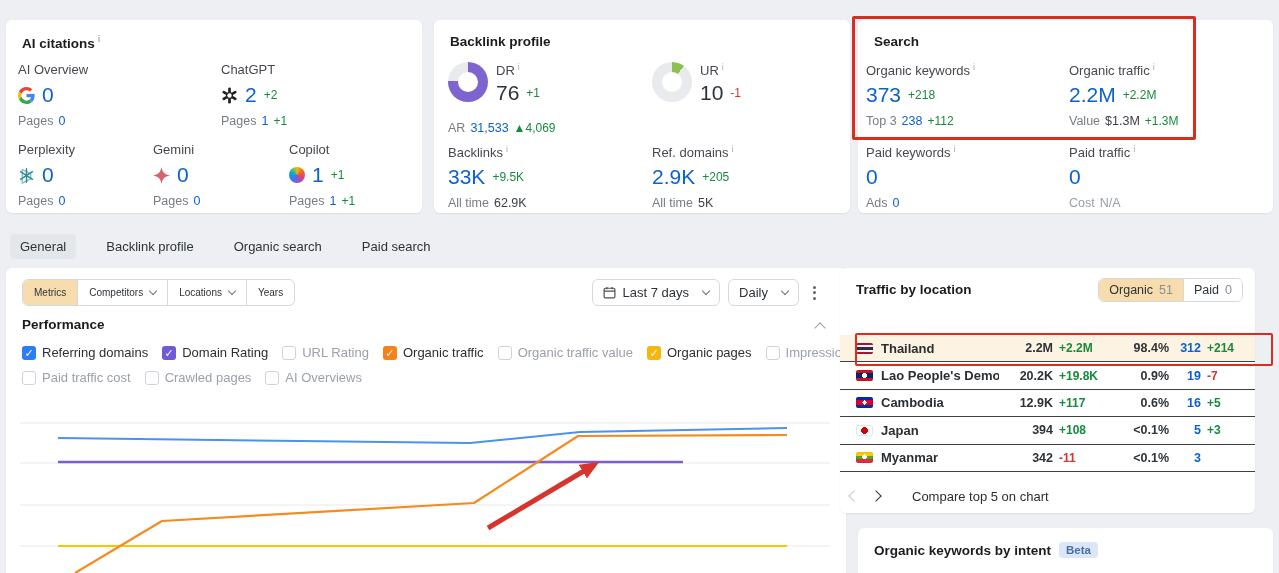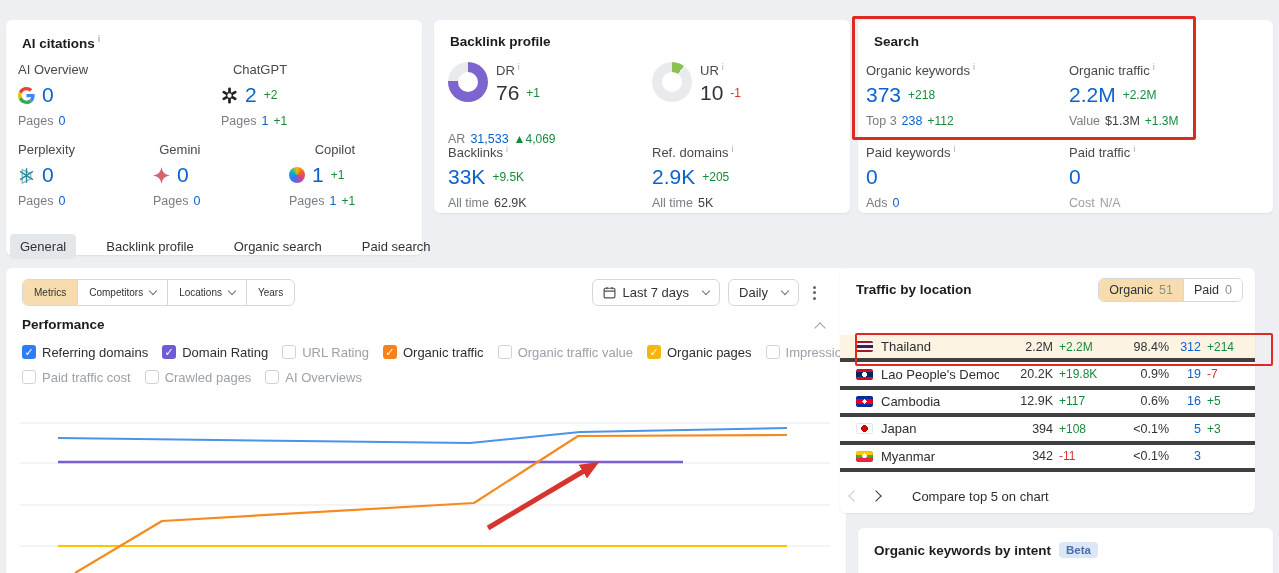--- a/index.html
+++ b/index.html
@@ -36,21 +36,21 @@
   .seg:first-child { border-left:none; }
   .seg.sel { background:#f7dcae; }
   .chev { width:6px; height:6px; border-right:1.5px solid #6d7278; border-bottom:1.5px solid #6d7278; transform:rotate(45deg); margin-left:7px; margin-top:-3px; }
   .right-controls { position:absolute; right:24px; top:11px; display:flex; gap:8px; align-items:center; }
   .btn { display:flex; align-items:center; gap:7px; border:1px solid #d5d9dd; border-radius:6px; background:#fff; height:27px; padding:0 10px; font-size:13px; color:#2e3338; }
   .kebab { display:flex; flex-direction:column; gap:2.5px; padding:6px; }
   .kebab i { width:3px; height:3px; border-radius:50%; background:#5f646a; }
   .perf-title { position:absolute; top:49px; left:16px; font-weight:bold; font-size:13.5px; color:#1a1c1f; }
   .collapse { position:absolute; right:22px; top:56px; width:8px; height:8px; border-right:1.7px solid #9aa0a6; border-bottom:1.7px solid #9aa0a6; transform:rotate(225deg); }
   .cb-row { position:absolute; left:16px; display:flex; gap:14px; align-items:center; white-space:nowrap; }
-  .cb { display:flex; align-items:flex-start; gap:6px; cursor:pointer; }
+  .cb { display:flex; align-items:center; gap:6px; cursor:pointer; }
   .box { width:14px; height:14px; border-radius:3px; border:1px solid #cfd4da; background:#fff; position:relative; flex:none; }
   .box.on { border:none; }
   .box.on::after { content:"✓"; position:absolute; inset:0; color:#fff; font-size:11px; line-height:14px; text-align:center; font-weight:bold; }
   .c-blue { background:#2e7cf6; } .c-purple { background:#6e5bd7; } .c-orange { background:#f8821a; }
   .c-yellow { background:#f6b60b; } .c-green { background:#1d9649; }
   .cb-lab { font-size:13px; color:#2b2f33; }
   .cb-lab.off { color:#9ba1a9; }
   
   .chart-svg { position:absolute; left:0; top:127px; }
   .gridline { stroke:#f907; stroke:#f0f1f3; stroke-width:1.5; }
@@ -59,21 +59,21 @@
   .s-orange { fill:none; stroke:#f68a1e; stroke-width:2.2; stroke-linejoin:round; }
   .s-yellow { fill:none; stroke:#fdc500; stroke-width:2.2; stroke-linejoin:round; }
   .arrow-line { fill:none; stroke:#d7342e; stroke-width:5; }
   
   .toggle { position:absolute; right:12px; top:10px; display:flex; border:1px solid #d5d9dd; border-radius:6px; overflow:hidden; font-size:12.5px; height:24px; }
   .tg-seg { display:flex; align-items:center; gap:6px; padding:8px 10px; background:#fff; color:#2e3338; }
   .tg-seg.sel { background:#f7dcae; }
   .tg-count { color:#8a9097; }
   .t-head { position:absolute; top:46px; left:0; right:0; display:grid; grid-template-columns:1fr 54px 60px 56px 32px 44px; padding:0 10px 0 16px; font-size:12px; font-weight:bold; color:#1a1c1f; align-items:center; height:20px; border-bottom:1px solid #e6e8eb; }
   .t-rows { position:absolute; top:67px; left:0; right:0; }
-  .t-row { display:grid; grid-template-columns:1fr 54px 60px 56px 32px 44px; padding:0 10px 0 16px; align-items:center; height:27.4px; border-bottom:4px solid #404040; font-size:13px; cursor:pointer; }
+  .t-row { display:grid; grid-template-columns:1fr 54px 60px 56px 32px 44px; padding:0 10px 0 16px; align-items:center; height:27.4px; border-bottom:1px solid #404040; font-size:13px; cursor:pointer;font-weight:bold; }
   .t-row.hl { background:#fdf3e2; }
   .cell-r { text-align:right; color:#2e3338; font-size:12.5px; }
   .cell-d { padding-left:6px; font-size:12px; color:#188a3c; }
   .cell-d.neg { color:#d6342c; }
   .cell-kw { text-align:right; color:#0c62cc; font-size:12.5px; }
   .loc { display:flex; align-items:center; gap:8px; overflow:hidden; white-space:nowrap; color:#2b2f33; }
   .flag { width:17px; height:11px; border-radius:2px; flex:none; box-shadow:inset 0 0 0 1px rgba(0,0,0,.06); }
   .flag-th { background:linear-gradient(180deg,#a51931 0 17%,#f4f5f8 17% 33%,#2d2a4a 33% 67%,#f4f5f8 67% 83%,#a51931 83%); }
   .flag-la { background:radial-gradient(circle at 50% 50%, #fff 0 2.4px, transparent 2.5px), linear-gradient(180deg,#ce1126 0 25%,#002868 25% 75%,#ce1126 75%); }
   .flag-kh { background:radial-gradient(circle at 50% 50%, #fff 0 2px, transparent 2.1px), linear-gradient(180deg,#032ea1 0 25%,#e00025 25% 75%,#032ea1 75%); }
@@ -87,21 +87,21 @@
   
   .badge { display:inline-block; background:#dbe7f6; color:#4a6fa5; font-size:11.5px; padding:2px 7px; border-radius:4px; margin-left:8px; vertical-align:1px; }
   
   .annot { position:absolute; border:3px solid #dc2b20; border-radius:2px; pointer-events:none; z-index:50; }
 </style>
 </head>
 <body>
 
 <div id="screen">
 
-  <div class="card" style="left:6px; top:20px; width:416px; height:235px;text-align:right;">
+  <div class="card" style="left:6px; top:20px; width:416px; height:193px;">
     <div class="card-title inf">AI citations</div>
 
     <div class="metric" style="left:12px; top:42px;">
       <div class="m-label">AI Overview</div>
       <div class="m-valrow">
         <svg class="icon16" viewBox="0 0 48 48">
             <path fill="#EA4335" d="M24 9.5c3.54 0 6.71 1.22 9.21 3.6l6.85-6.85C35.9 2.38 30.47 0 24 0 14.62 0 6.51 5.38 2.56 13.22l7.98 6.19C12.43 13.72 17.74 9.5 24 9.5z"></path>
             <path fill="#4285F4" d="M46.98 24.55c0-1.57-.15-3.09-.38-4.55H24v9.02h12.94c-.58 2.96-2.26 5.48-4.78 7.18l7.73 6c4.51-4.18 7.09-10.36 7.09-17.65z"></path>
             <path fill="#FBBC05" d="M10.53 28.59c-.48-1.45-.76-2.99-.76-4.59s.27-3.14.76-4.59l-7.98-6.19C.92 16.46 0 20.12 0 24c0 3.88.92 7.54 2.56 10.78l7.97-6.19z"></path>
             <path fill="#34A853" d="M24 48c6.48 0 11.93-2.13 15.89-5.81l-7.73-6c-2.15 1.45-4.92 2.3-8.16 2.3-6.26 0-11.57-4.22-13.47-9.91l-7.98 6.19C6.51 42.62 14.62 48 24 48z"></path>
@@ -190,21 +190,21 @@
 
     <div class="metric" style="left:14px; top:42px; height:54px;">
       <div class="donut donut-dr"></div>
       <div style="margin-left:48px;">
         <div class="m-label inf">DR</div>
         <div class="m-valrow" style="height:26px;">
             <span class="m-val" style="color:#2e3338;">76</span>
             <span class="delta">+1</span>
           </div>
       </div>
-      <div class="m-sub" style="margin-top:24px;">
+      <div class="m-sub" style="margin-top:13px;">
           <span>AR</span>
           <span class="blue">31,533</span>
           <span class="delta">▲4,069</span>
         </div>
     </div>
 
     <div class="metric" style="left:218px; top:42px;">
       <div class="donut donut-ur"></div>
       <div style="margin-left:48px;">
         <div class="m-label inf">UR</div>

